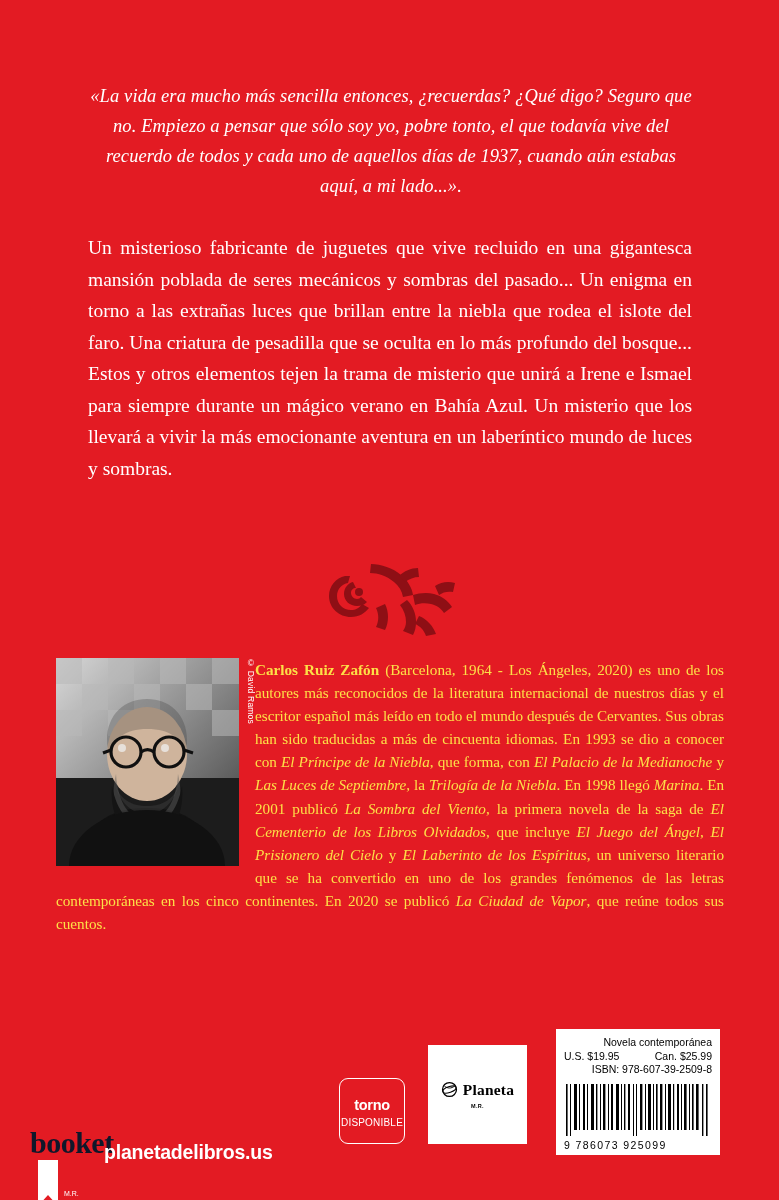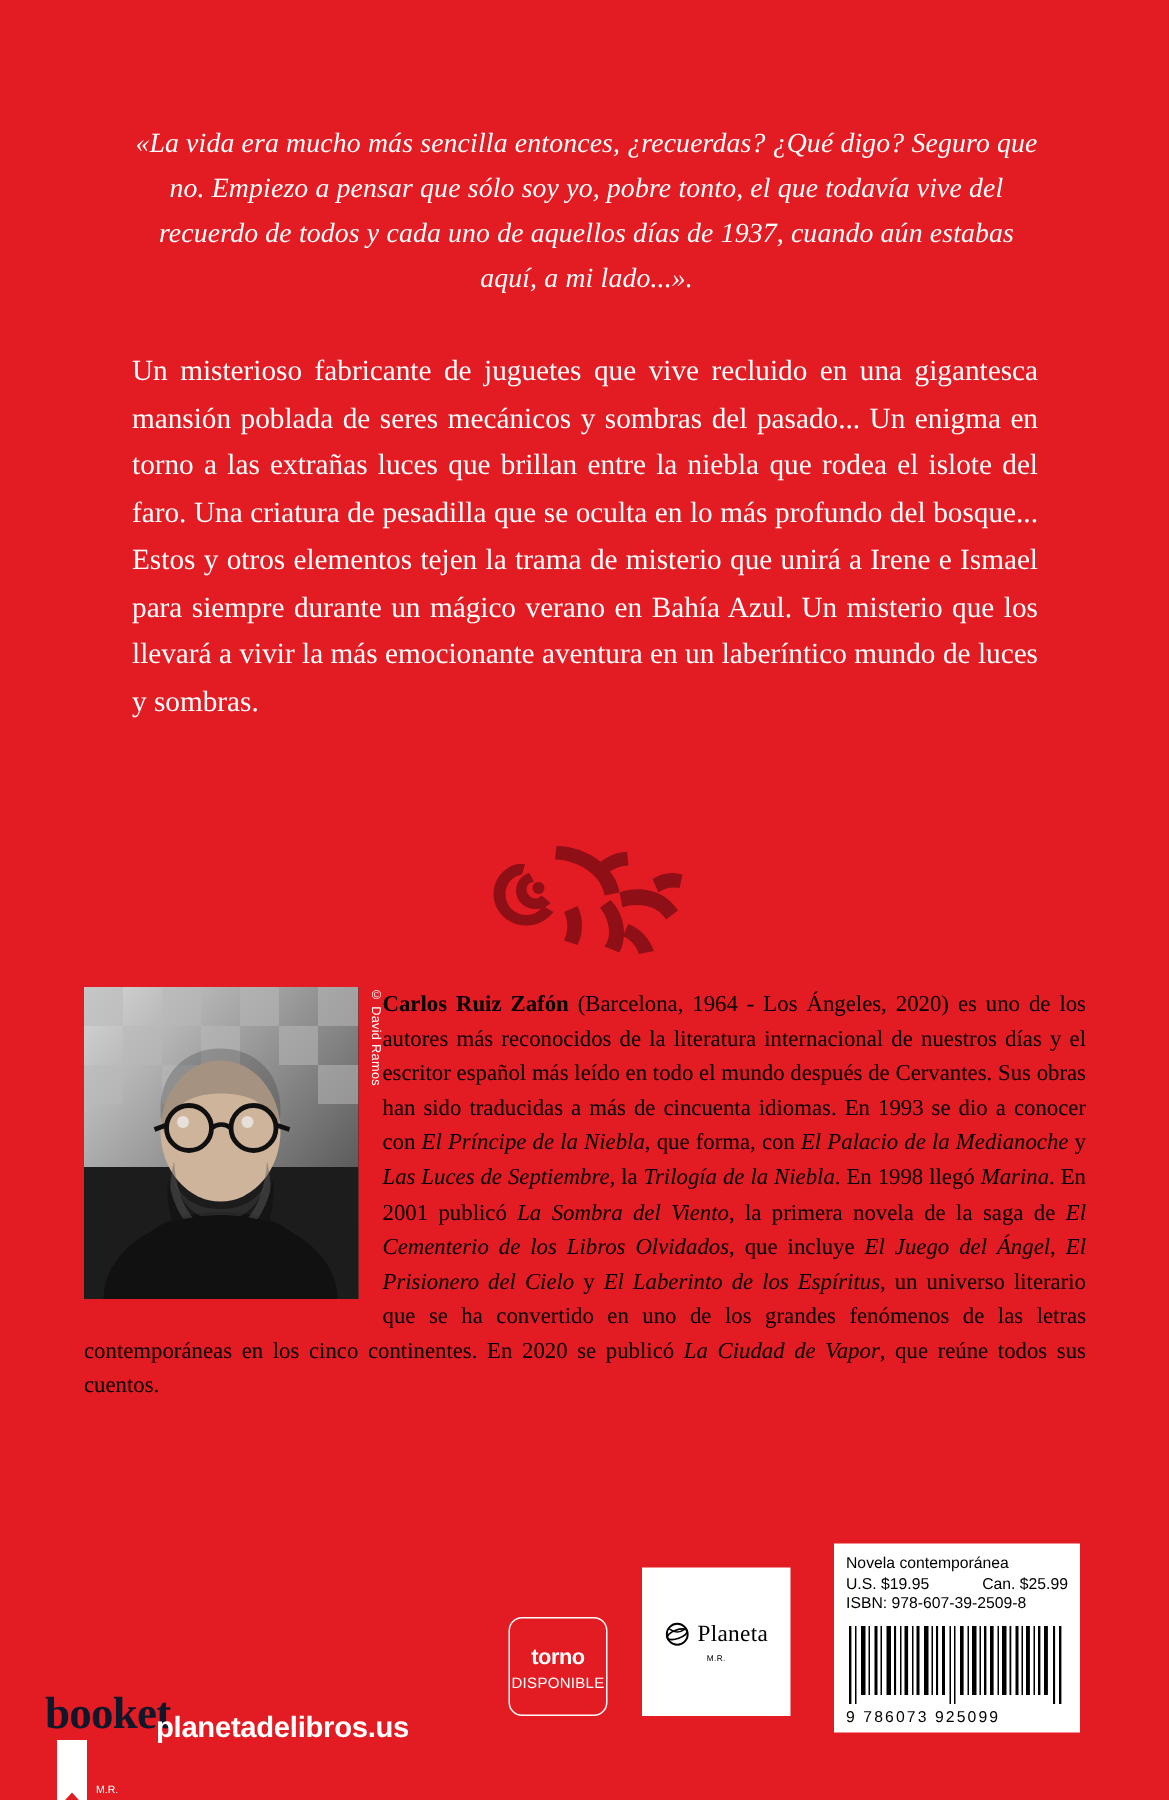--- a/index.html
+++ b/index.html
@@ -91,21 +91,21 @@
     text-orientation: mixed;
     letter-spacing: 0.2px;
     white-space: nowrap;
     line-height: 16px;
   }
   .author-text {
     font-size: 15.2px;
     line-height: 1.52;
     text-align: justify;
     text-align-last: left;
-    color: #000000;
+    color: #fde047;
   }
   .author-text b { font-weight: bold; }
   .author-text i { font-style: italic; }
 
   
   .bottom {
     position: absolute;
     left: 0;
     bottom: 0;
     width: 779px;
@@ -177,20 +177,21 @@
     position: absolute;
     left: 428px;
     bottom: 56px;
     width: 99px;
     height: 99px;
     background: #ffffff;
     display: flex;
     align-items: center;
     justify-content: center;
     flex-direction: column;
+    font-weight: bold;
   }
   .planeta-inner {
     display: flex;
     align-items: center;
     gap: 5px;
   }
   .planeta-name {
     font-family: "Liberation Serif", serif;
     font-size: 15.5px;
     color: #000000;
@@ -209,21 +210,21 @@
     position: absolute;
     left: 556px;
     bottom: 45px;
     width: 164px;
     background: #ffffff;
     padding: 6px 8px 4px 8px;
     box-sizing: border-box;
     font-family: "Liberation Sans", sans-serif;
     color: #000000;
   }
-  .pb-line { font-size: 10.5px; line-height: 1.45; white-space: nowrap; }
+  .pb-line { font-size: 10.5px; line-height: 1.45; white-space: nowrap; text-align: right; }
   .pb-row { display: flex; justify-content: space-between; }
   .pb-row span { font-size: 10.5px; }
   .barcode {
     margin-top: 5px;
     height: 56px;
     width: 148px;
     position: relative;
   }
   .barcode svg { display: block; }
   .pb-num {

